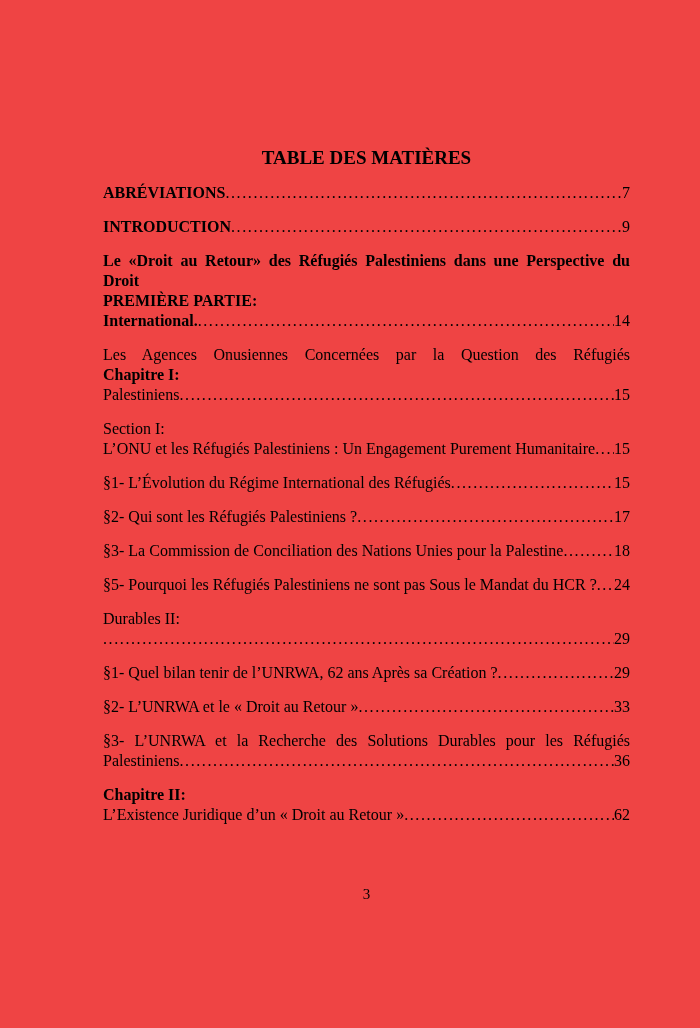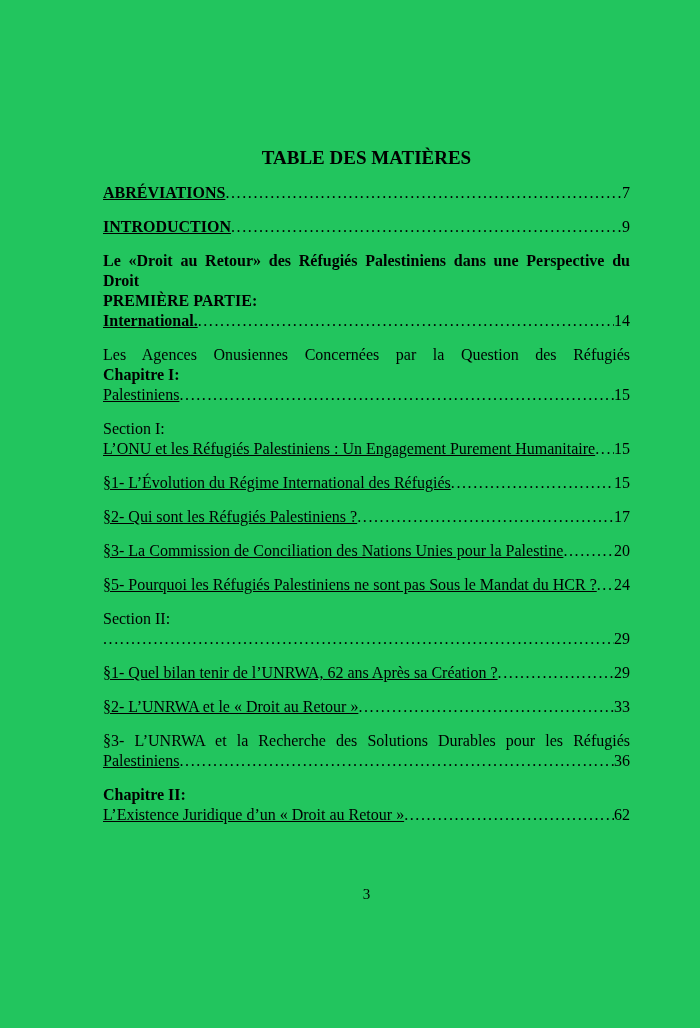--- a/index.html
+++ b/index.html
@@ -12,21 +12,21 @@
     height: 1028px;
     font-family: "Liberation Serif", "DejaVu Serif", serif;
     color: #000000;
     position: relative;
     overflow: hidden;
   }
   .page {
     position: relative;
     width: 700px;
     height: 1028px;
-    background: #22c55e;
+    background: #ef4444;
   }
   .content {
     position: absolute;
     left: 103px;
     top: 146px;
     width: 527px;
   }
   .doc-title {
     text-align: center;
     font-weight: bold;
@@ -44,21 +44,21 @@
   }
   .flexline {
     display: flex;
     align-items: baseline;
   }
   .bold { font-weight: bold; }
   .just {
     text-align: justify;
     text-align-last: justify;
   }
-  .lbl { white-space: nowrap; text-decoration: underline; }
+  .lbl { white-space: nowrap; }
   .dots {
     flex: 1 1 auto;
     overflow: hidden;
     white-space: nowrap;
     letter-spacing: 1.6px;
     font-weight: normal;
   }
   .dots::after {
     content: "..........................................................................................................................................................................";
   }
@@ -139,35 +139,35 @@
         <span class="lbl">§2- Qui sont les Réfugiés Palestiniens ?</span>
         <span class="dots"></span>
         <span class="pg">17</span>
       </div>
     </div>
 
     <div class="entry">
       <div class="line flexline">
         <span class="lbl">§3- La Commission de Conciliation des Nations Unies pour la Palestine</span>
         <span class="dots"></span>
-        <span class="pg">20</span>
+        <span class="pg">18</span>
       </div>
     </div>
 
 
     <div class="entry">
       <div class="line flexline">
         <span class="lbl">§5- Pourquoi les Réfugiés Palestiniens ne sont pas Sous le Mandat du HCR ?</span>
         <span class="dots"></span>
         <span class="pg">24</span>
       </div>
     </div>
 
     <div class="entry">
-      <div class="line">Section II:</div>
+      <div class="line">Durables II:</div>
       <div class="line flexline">
         <span class="dots"></span>
         <span class="pg">29</span>
       </div>
     </div>
 
     <div class="entry">
       <div class="line flexline">
         <span class="lbl">§1- Quel bilan tenir de l’UNRWA, 62 ans Après sa Création ?</span>
         <span class="dots"></span>

